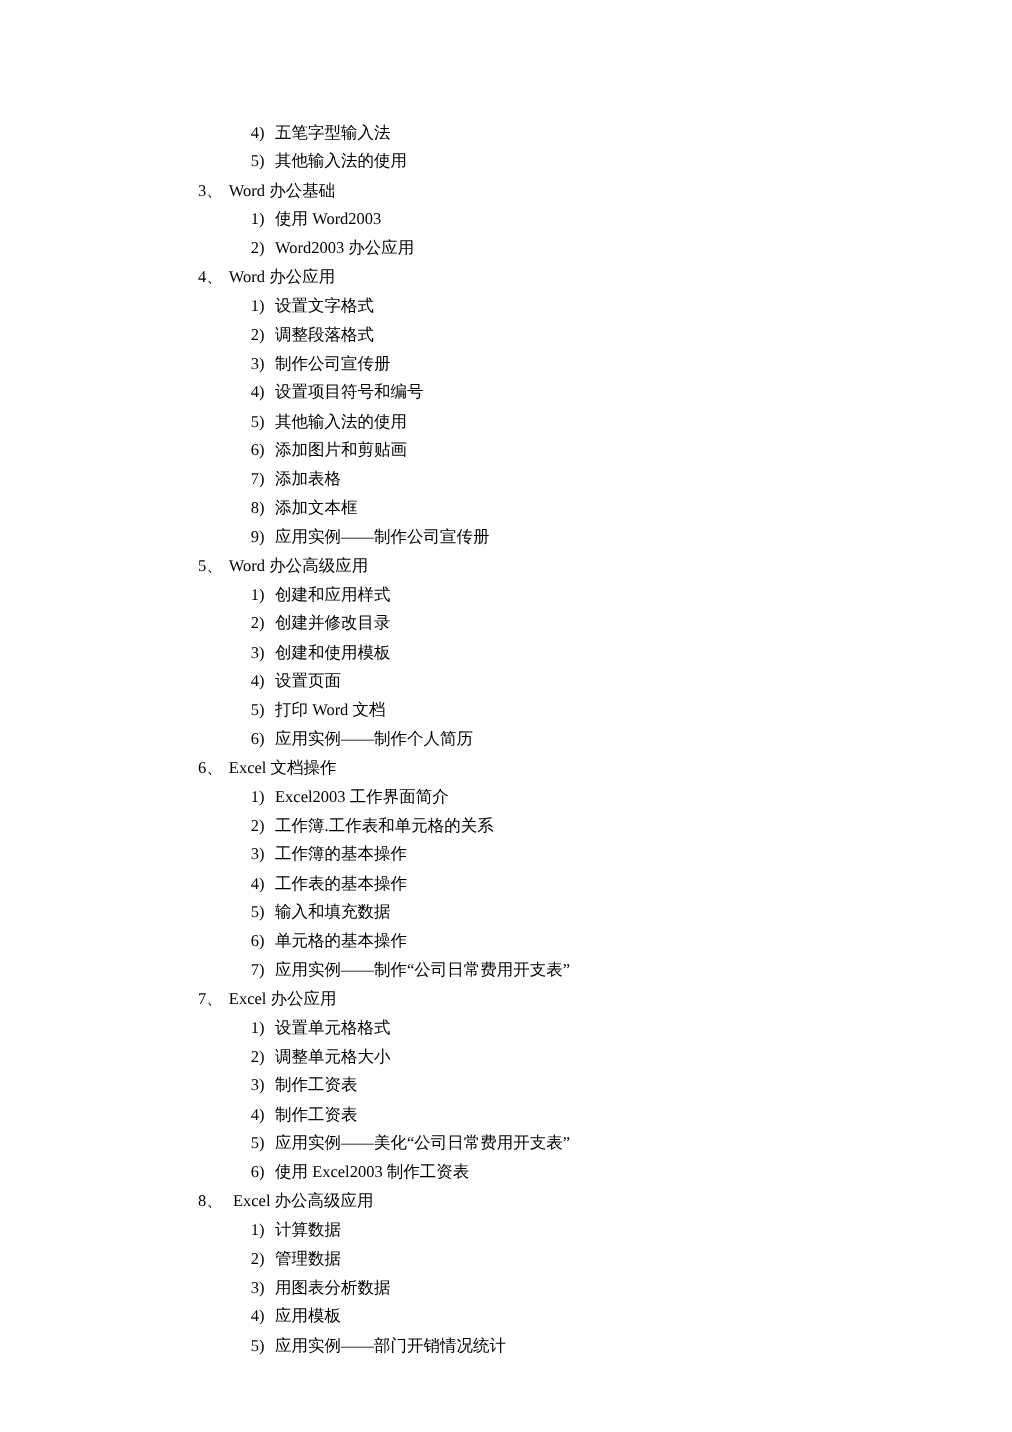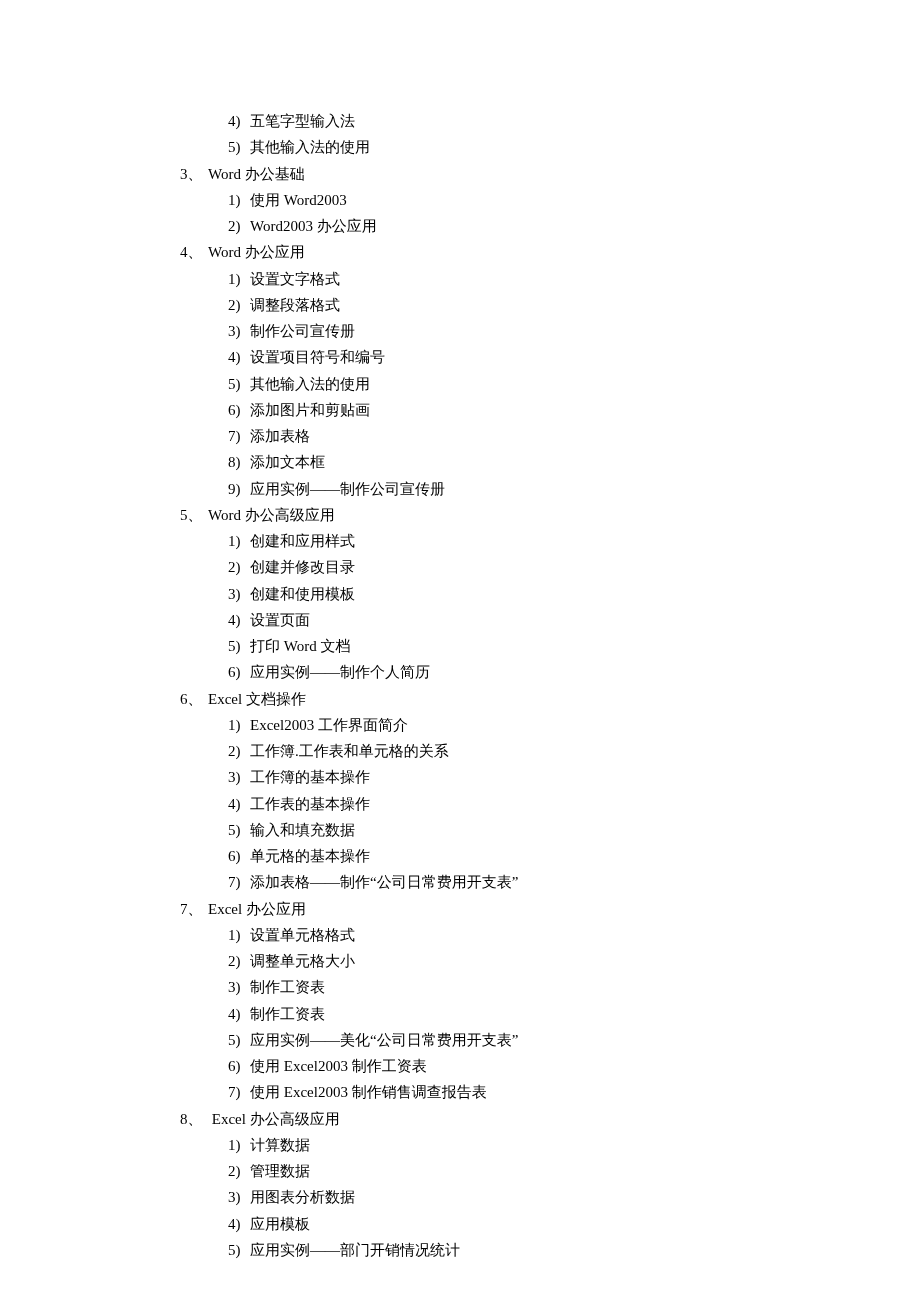--- a/index.html
+++ b/index.html
@@ -55,28 +55,27 @@
     <div class="sub-item"><span class="marker">4)</span><span>设置页面</span></div>
     <div class="sub-item"><span class="marker">5)</span><span>打印 Word 文档</span></div>
     <div class="sub-item"><span class="marker">6)</span><span>应用实例——制作个人简历</span></div>
     <div class="section-item"><span class="marker">6、</span><span>Excel 文档操作</span></div>
     <div class="sub-item"><span class="marker">1)</span><span>Excel2003 工作界面简介</span></div>
     <div class="sub-item"><span class="marker">2)</span><span>工作簿.工作表和单元格的关系</span></div>
     <div class="sub-item"><span class="marker">3)</span><span>工作簿的基本操作</span></div>
     <div class="sub-item"><span class="marker">4)</span><span>工作表的基本操作</span></div>
     <div class="sub-item"><span class="marker">5)</span><span>输入和填充数据</span></div>
     <div class="sub-item"><span class="marker">6)</span><span>单元格的基本操作</span></div>
-    <div class="sub-item"><span class="marker">7)</span><span>添加表格——制作“公司日常费用开支表”</span></div>
+    <div class="sub-item"><span class="marker">7)</span><span>应用实例——制作“公司日常费用开支表”</span></div>
     <div class="section-item"><span class="marker">7、</span><span>Excel 办公应用</span></div>
     <div class="sub-item"><span class="marker">1)</span><span>设置单元格格式</span></div>
     <div class="sub-item"><span class="marker">2)</span><span>调整单元格大小</span></div>
     <div class="sub-item"><span class="marker">3)</span><span>制作工资表</span></div>
     <div class="sub-item"><span class="marker">4)</span><span>制作工资表</span></div>
     <div class="sub-item"><span class="marker">5)</span><span>应用实例——美化“公司日常费用开支表”</span></div>
     <div class="sub-item"><span class="marker">6)</span><span>使用 Excel2003 制作工资表</span></div>
-    <div class="sub-item"><span class="marker">7)</span><span>使用 Excel2003 制作销售调查报告表</span></div>
     <div class="section-item"><span class="marker">8、</span><span> Excel 办公高级应用</span></div>
     <div class="sub-item"><span class="marker">1)</span><span>计算数据</span></div>
     <div class="sub-item"><span class="marker">2)</span><span>管理数据</span></div>
     <div class="sub-item"><span class="marker">3)</span><span>用图表分析数据</span></div>
     <div class="sub-item"><span class="marker">4)</span><span>应用模板</span></div>
     <div class="sub-item"><span class="marker">5)</span><span>应用实例——部门开销情况统计</span></div>
   </div>
 
 </body></html>

